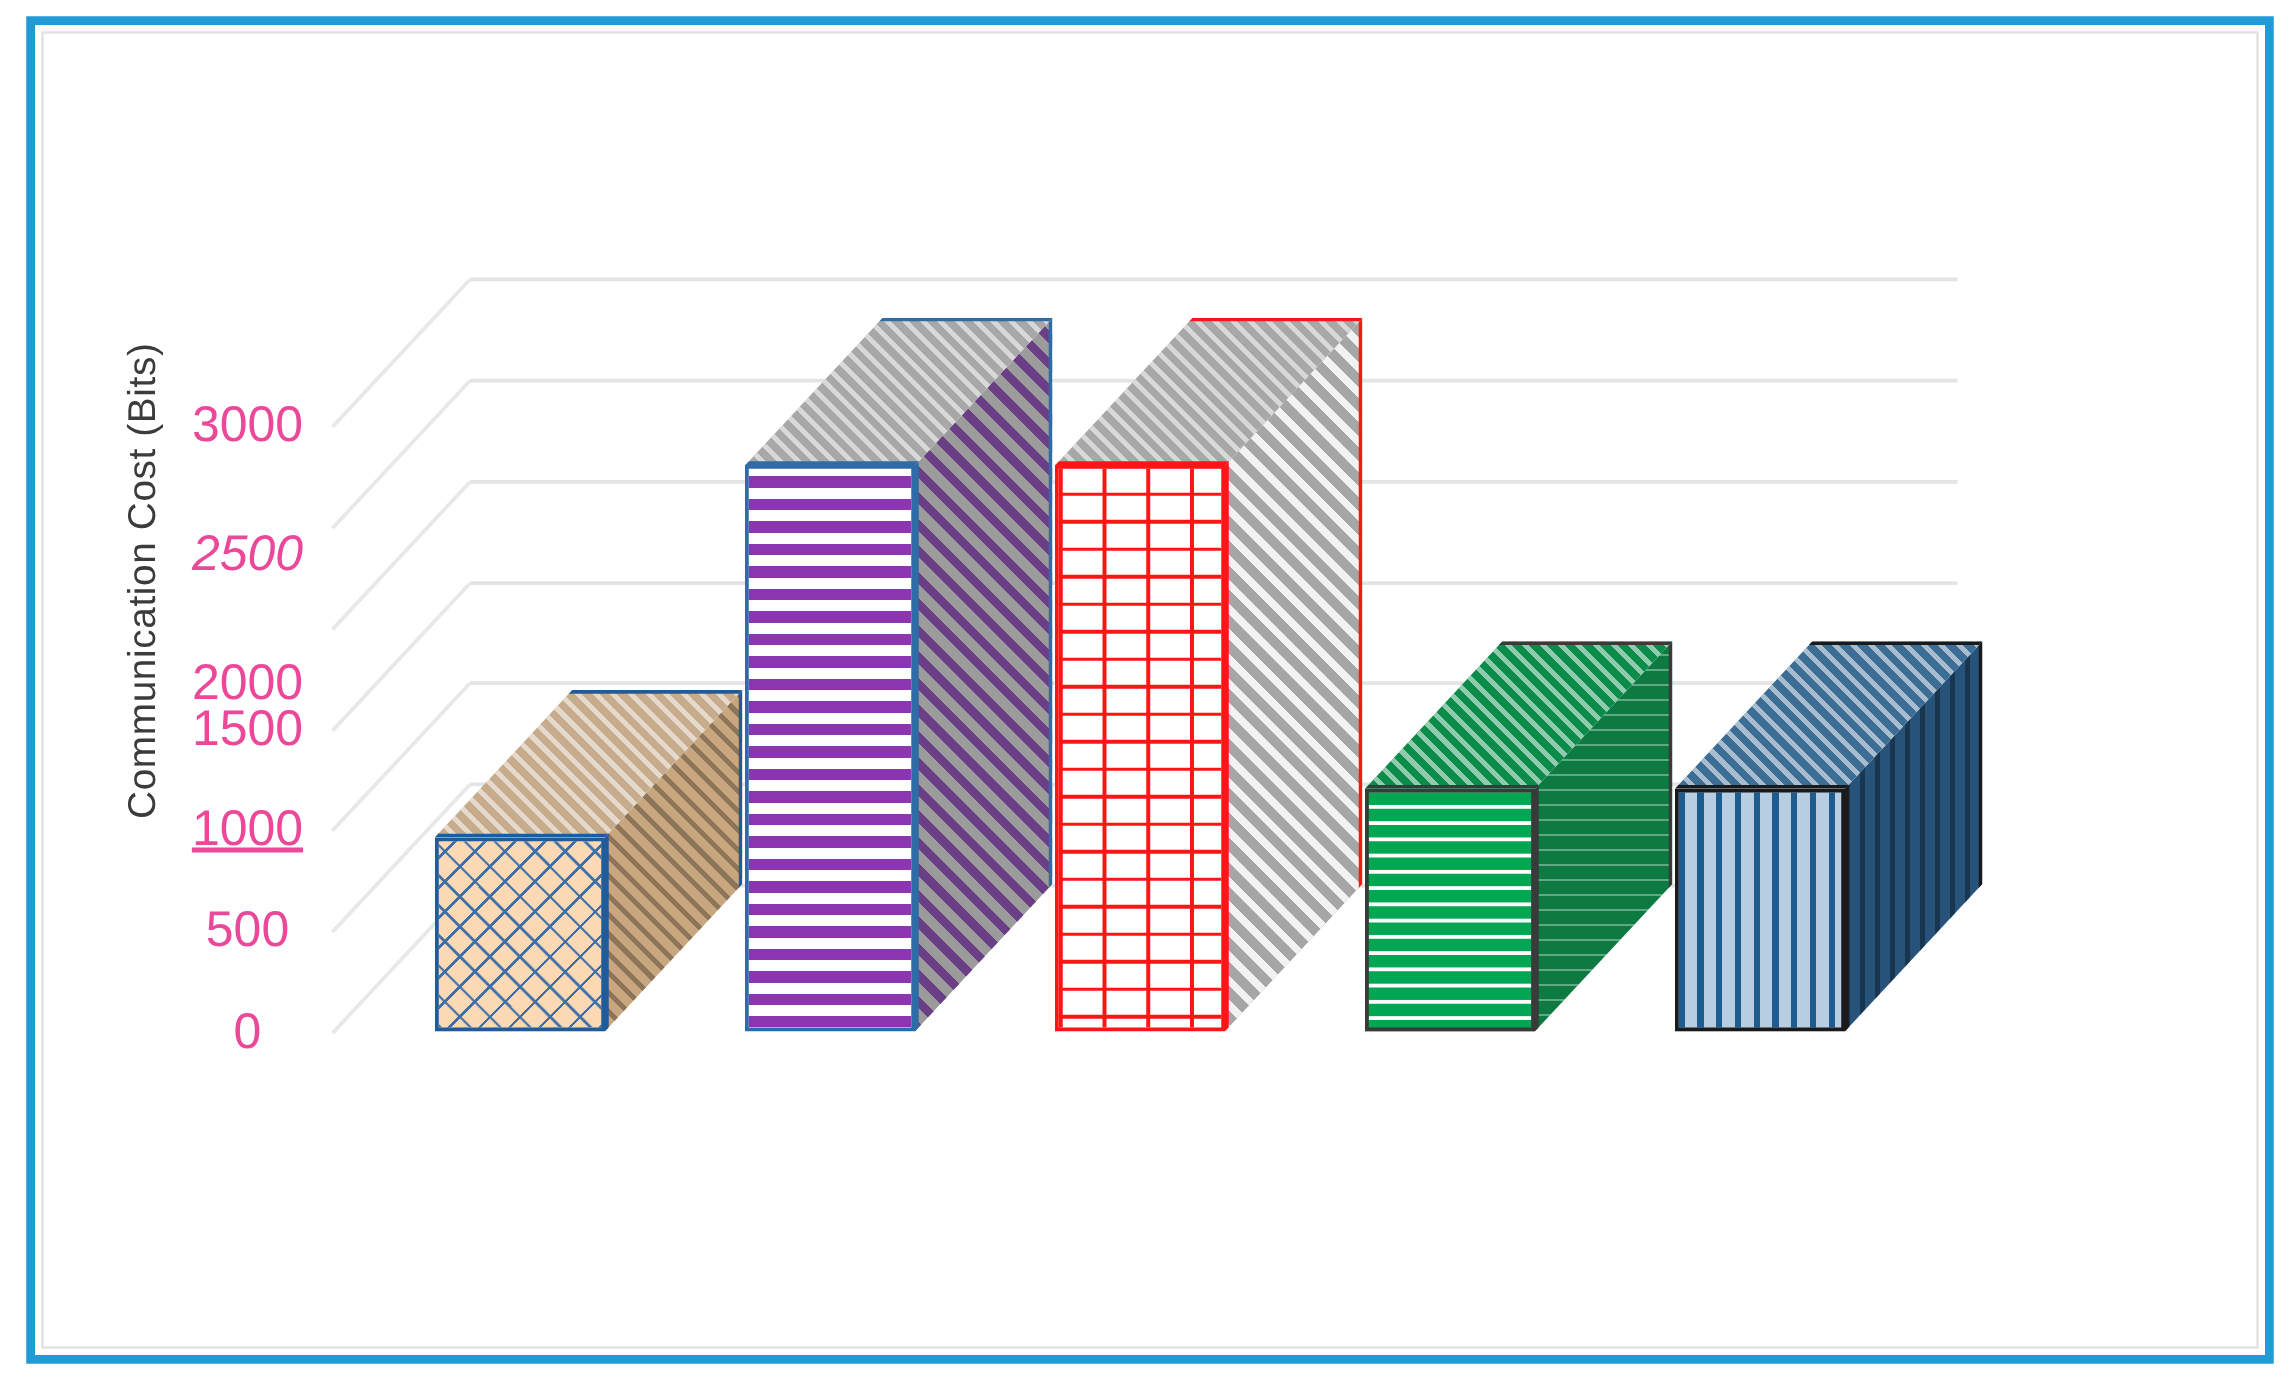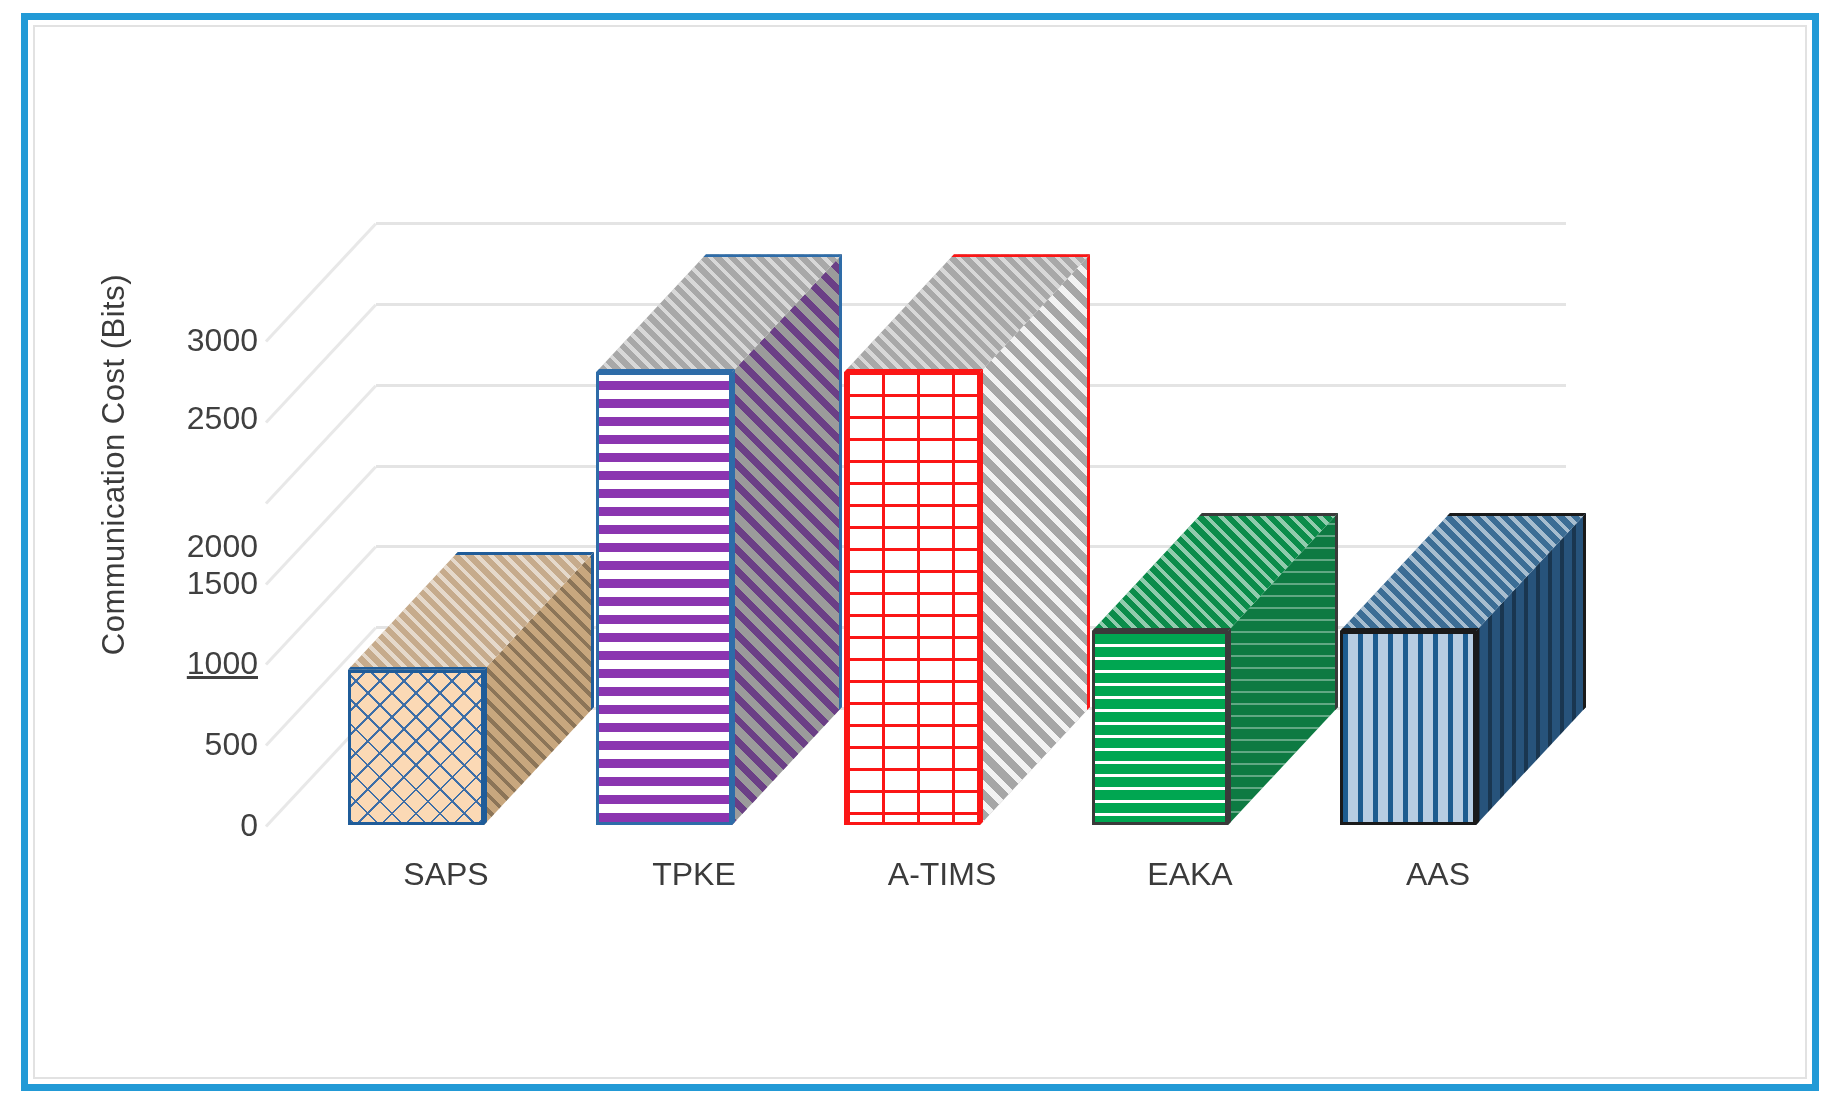--- a/index.html
+++ b/index.html
@@ -22,22 +22,22 @@
     display:flex;align-items:center;justify-content:center;
   }
   .y-axis-title span{
     writing-mode:vertical-rl;transform:rotate(180deg);
     font-size:31px;color:#3b3b3b;letter-spacing:.5px;white-space:nowrap;
   }
 
   
   .y-ticks{position:absolute;left:110px;top:0;width:120px;height:1078px;}
   .y-tick-label{
-    position:absolute;right:0;width:120px;text-align:right;
-    font-size:32px;color:#404040;line-height:1;transform:translateY(-50%);
+    position:absolute;right:0;width:120px;text-align:center;
+    font-size:40px;color:#ec4899;line-height:1;transform:translateY(-50%);
   }
 
   
   .plot{position:absolute;left:238px;top:150px;width:1300px;height:680px;}
 
   .gridline-group{position:absolute;left:0;top:0;width:100%;height:100%;}
   .grid-back{
     position:absolute;height:3px;background:#e4e4e4;left:110px;right:0;
   }
   .grid-riser-line{
@@ -69,21 +69,21 @@
     <div class="y-axis-title">
       <span>Communication Cost (Bits)</span>
     </div>
 
     <div class="y-ticks" id="y-ticks">
         <div class="y-tick-label" style="top: 805px;">0</div>
         <div class="y-tick-label" style="top: 724.167px;">500</div>
         <div class="y-tick-label" style="top: 643.333px; text-decoration: underline;">1000</div>
         <div class="y-tick-label" style="top: 562.5px;">1500</div>
         <div class="y-tick-label" style="top: 481.667px; margin-top: 44px;">2000</div>
-        <div class="y-tick-label" style="top: 398px;">2500</div>
+        <div class="y-tick-label" style="top: 423px; font-style: italic;">2500</div>
         <div class="y-tick-label" style="top: 320px;">3000</div>
       </div>
 
     <div class="plot">
       <div class="gridline-group" id="gridlines">
           <div class="grid-riser-line" style="width: 161.32px; top: 655px; left: 0px; transform: rotate(-47.0096deg);"></div>
           <div class="grid-back" style="top: 537px;"></div>
           <div class="grid-riser-line" style="width: 161.32px; top: 574.167px; left: 0px; transform: rotate(-47.0096deg);"></div>
           <div class="grid-back" style="top: 456.167px;"></div>
           <div class="grid-riser-line" style="width: 161.32px; top: 493.333px; left: 0px; transform: rotate(-47.0096deg);"></div>
@@ -124,22 +124,15 @@
           </div>
           <div class="bar-3d" style="left: 1074px; bottom: 25px; width: 136px; height: 194px;">
             <div class="bar-side" style="left: 136px; bottom: 0px; width: 110px; height: 312px; clip-path: polygon(0px 118px, 100% 0px, 100% 194px, 0px 100%); border: none; background: repeating-linear-gradient(90deg, rgba(0, 0, 0, 0.35) 0px, rgba(0, 0, 0, 0.35) 4px, transparent 4px, transparent 12px) rgb(39, 83, 123);"></div>
             <div style="position: absolute; left: 136px; bottom: 0px; width: 110px; height: 312px; clip-path: polygon(0px 118px, 100% 0px, 100% 194px, 0px 100%); box-shadow: rgb(26, 26, 26) 0px 0px 0px 3px inset;"></div>
             <div class="bar-top" style="left: 0px; top: -118px; width: 246px; height: 118px; clip-path: polygon(110px 0px, 100% 0px, 136px 100%, 0px 100%); background: repeating-linear-gradient(45deg, rgba(255, 255, 255, 0.55) 0px, rgba(255, 255, 255, 0.55) 4px, transparent 4px, transparent 10px) rgb(60, 109, 149); box-shadow: rgb(26, 26, 26) 0px 0px 0px 3px inset;"></div>
             <div class="bar-front" style="height: 194px; border: 3px solid rgb(26, 26, 26); background: repeating-linear-gradient(90deg, rgb(29, 92, 143) 0px, rgb(29, 92, 143) 5px, rgb(183, 205, 226) 5px, rgb(183, 205, 226) 15px) rgb(183, 205, 226);"></div>
           </div>
         </div>
     </div>
 
-    <div class="cat-labels" id="cat-labels">
-        <div class="cat-label" style="left: 180px;">SAPS</div>
-        <div class="cat-label" style="left: 428px;">TPKE</div>
-        <div class="cat-label" style="left: 676px;">A-TIMS</div>
-        <div class="cat-label" style="left: 924px;">EAKA</div>
-        <div class="cat-label" style="left: 1172px;">AAS</div>
-      </div>
 
   </div>
 </div>
 
 </body></html>

